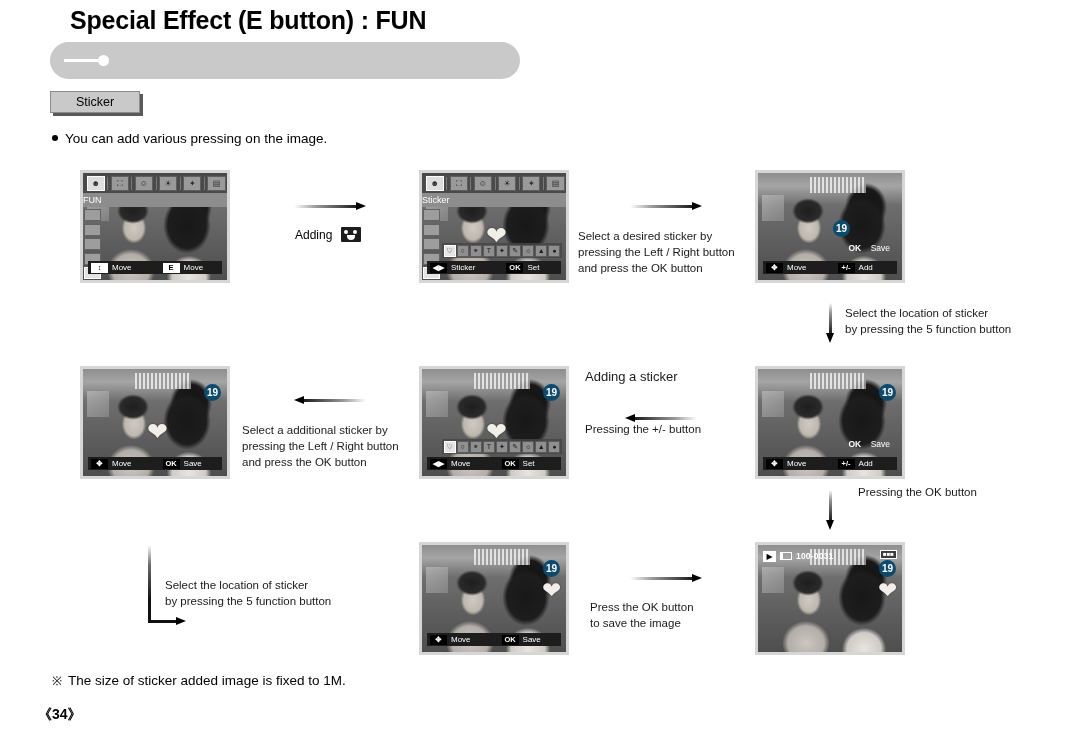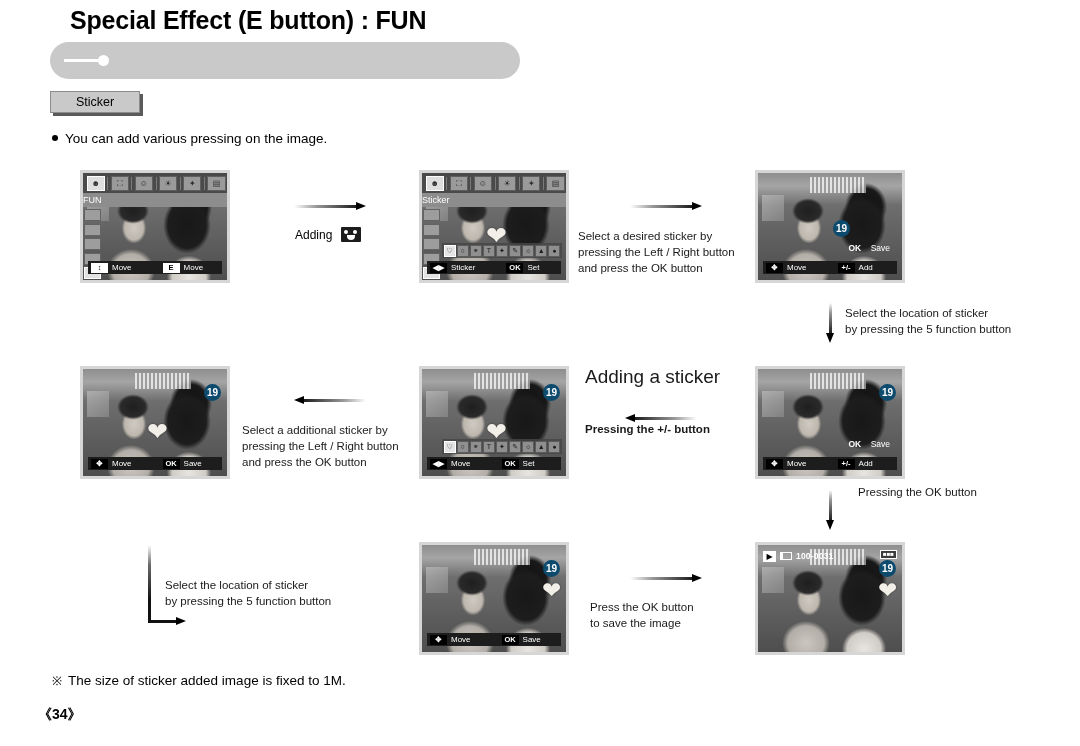--- a/index.html
+++ b/index.html
@@ -338,21 +338,21 @@
   }
 
   
   .ann {
     position: absolute;
     font-size: 11.5px;
     line-height: 16px;
     text-align: left;
     color: #1a1a1a;
   }
-  .ann-lg { font-size: 19px; }
+  .ann-lg { font-size: 13px; }
 
   
   .arrow-h {
     position: absolute;
     height: 9px;
   }
   .arrow-h .shaft {
     position: absolute;
     left: 0; top: 3px;
     height: 3px;
@@ -634,21 +634,21 @@
     <div class="status-key dark">OK</div>
     <div class="status-txt">Set</div>
   </div>
 </div>
 
 <div class="ann ann-lg" style="left:585px; top:369px; width:150px;">Adding a sticker</div>
 <div class="arrow-h left" style="left:625px; top:414px; width:72px;">
   <div class="shaft"></div>
   <div class="head"></div>
 </div>
-<div class="ann" style="left:585px; top:421px; width:150px;font-weight:bold;">Pressing the +/- button</div>
+<div class="ann" style="left:585px; top:421px; width:150px;">Pressing the +/- button</div>
 
 <div class="lcd" style="left:755px; top:366px;">
   <div class="photo"></div>
   <div class="badge19" style="left:121px; top:15px;">19</div>
   <div style="position:absolute; right:12px; bottom:27px; color:#fff; font-size:8.5px; font-weight:bold;">
     <span>OK</span>
     <span style="margin-left:7px; font-weight:normal;">Save</span>
   </div>
   <div class="status-bar">
     <div class="status-key dark">✥</div>

